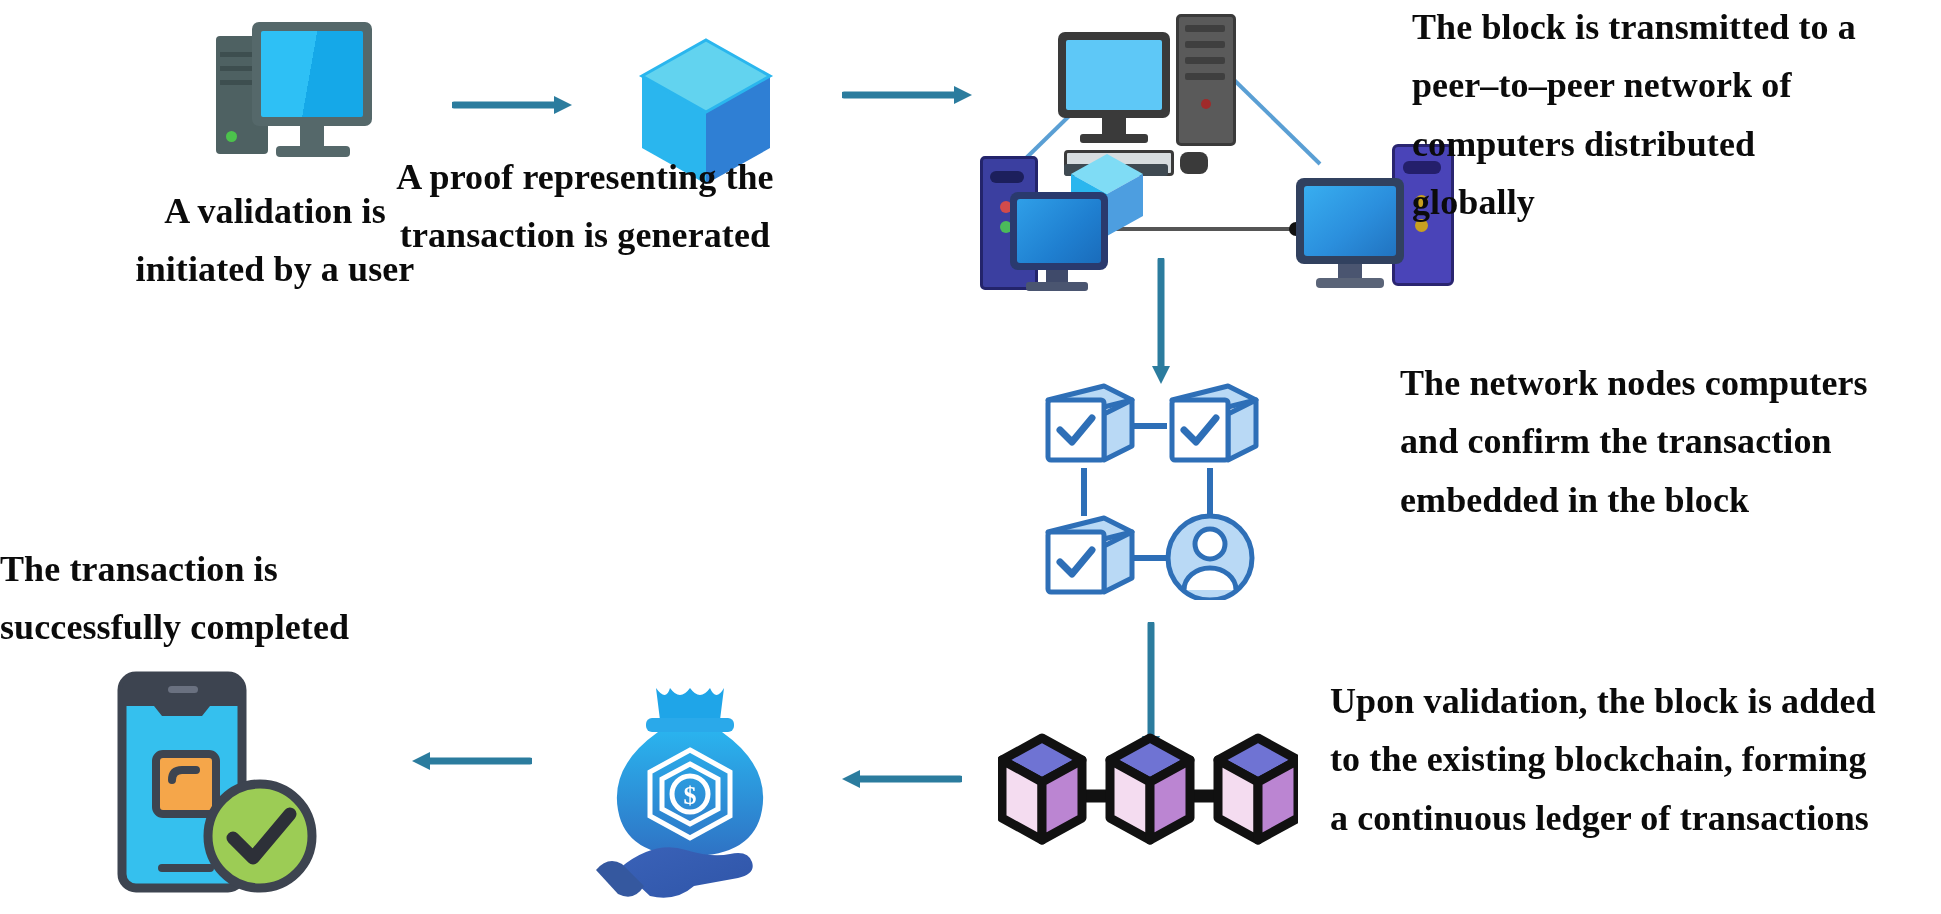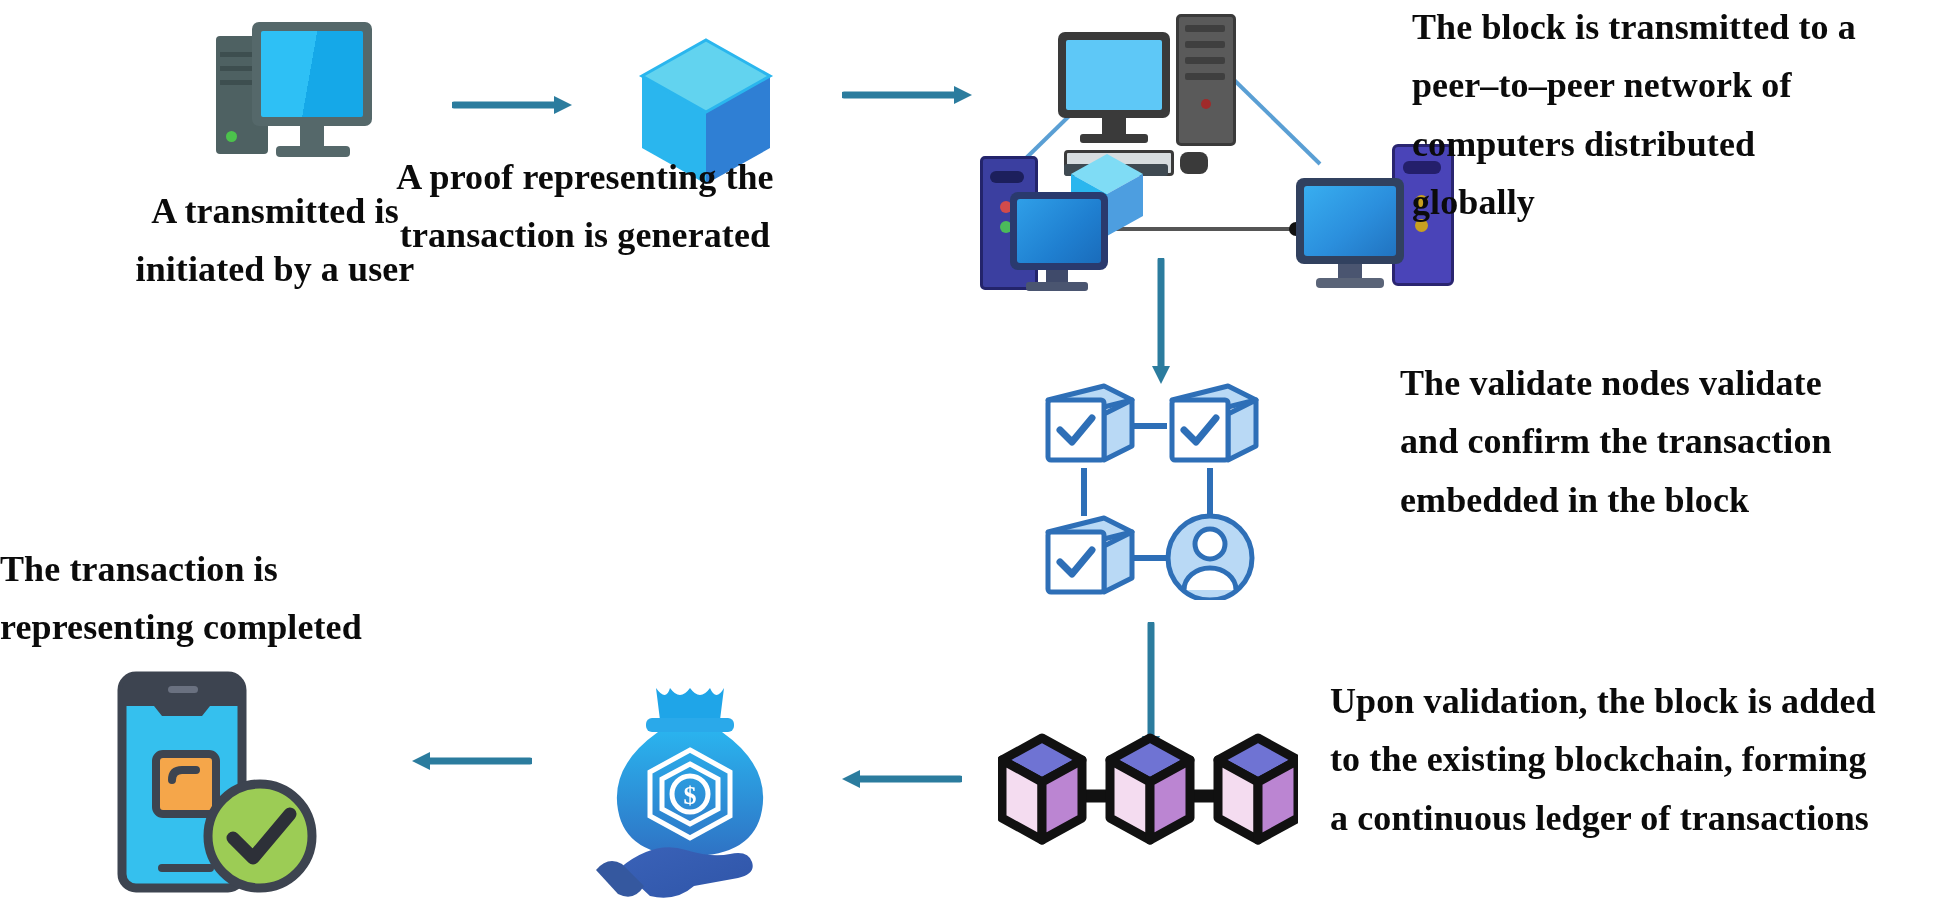--- a/index.html
+++ b/index.html
@@ -99,21 +99,21 @@
         <i style="top:44px"></i>
       <div class="led"></div>
     </div>
     <div class="mon">
       <div class="scr"></div>
     </div>
     <div class="neck"></div>
     <div class="base"></div>
   </div>
 
-  <div class="cap" style="left:110px;top:182px;width:330px;text-align:center;">A transmitted is
+  <div class="cap" style="left:110px;top:182px;width:330px;text-align:center;">A validation is
 initiated by a user</div>
 
   <div class="arrow" style="left:452px;top:92px;">
     <svg width="120" height="26" viewBox="0 0 120 26">
       <line x1="2" y1="13" x2="104" y2="13" stroke="#2b7c9e" stroke-width="7" stroke-linecap="round"></line>
       <path d="M102 4 L120 13 L102 22 Z" fill="#2b7c9e"></path>
     </svg>
   </div>
 
   <div class="cube" style="left:636px;top:36px;">
@@ -239,21 +239,21 @@
       </g>
 
       <g>
         <circle cx="178" cy="182" r="42" fill="#b9d9f5" stroke="#2e6fb7" stroke-width="5"></circle>
         <circle cx="178" cy="168" r="15" fill="#ffffff" stroke="#2e6fb7" stroke-width="5"></circle>
         <path d="M152 214 a26 22 0 0 1 52 0" fill="#ffffff" stroke="#2e6fb7" stroke-width="5"></path>
       </g>
     </svg>
   </div>
 
-  <div class="cap" style="left:1400px;top:354px;width:540px;text-align:left;">The validate nodes validate
+  <div class="cap" style="left:1400px;top:354px;width:540px;text-align:left;">The network nodes computers
 and confirm the transaction
 embedded in the block</div>
 
   <div class="arrow" style="left:1138px;top:622px;">
     <svg width="26" height="132" viewBox="0 0 26 132">
       <line x1="13" y1="2" x2="13" y2="116" stroke="#2b7c9e" stroke-width="7" stroke-linecap="round"></line>
       <path d="M4 114 L13 132 L22 114 Z" fill="#2b7c9e"></path>
     </svg>
   </div>
 
@@ -346,15 +346,15 @@
       <path d="M72 112 q0 -10 10 -10 h14" fill="none" stroke="#3d4450" stroke-width="8" stroke-linecap="round"></path>
 
       <rect x="58" y="196" width="56" height="8" rx="4" fill="#3d4450"></rect>
 
       <circle cx="160" cy="168" r="52" fill="#9ccc55" stroke="#3d4450" stroke-width="9"></circle>
       <path d="M133 170 L153 190 L190 146" fill="none" stroke="#2d3038" stroke-width="13" stroke-linecap="round" stroke-linejoin="round"></path>
     </svg>
   </div>
 
   <div class="cap" style="left:0px;top:540px;width:420px;text-align:left;">The transaction is
-representing completed</div>
+successfully completed</div>
 
 </div>
 
 </body></html>

